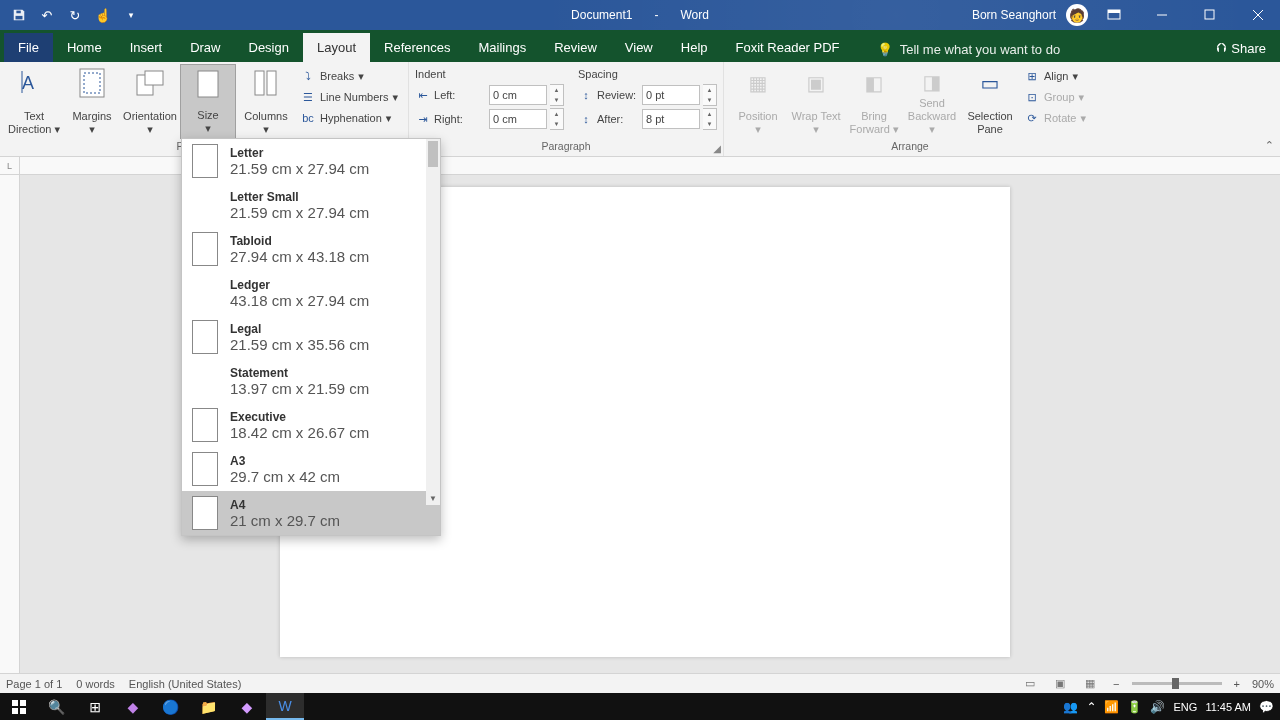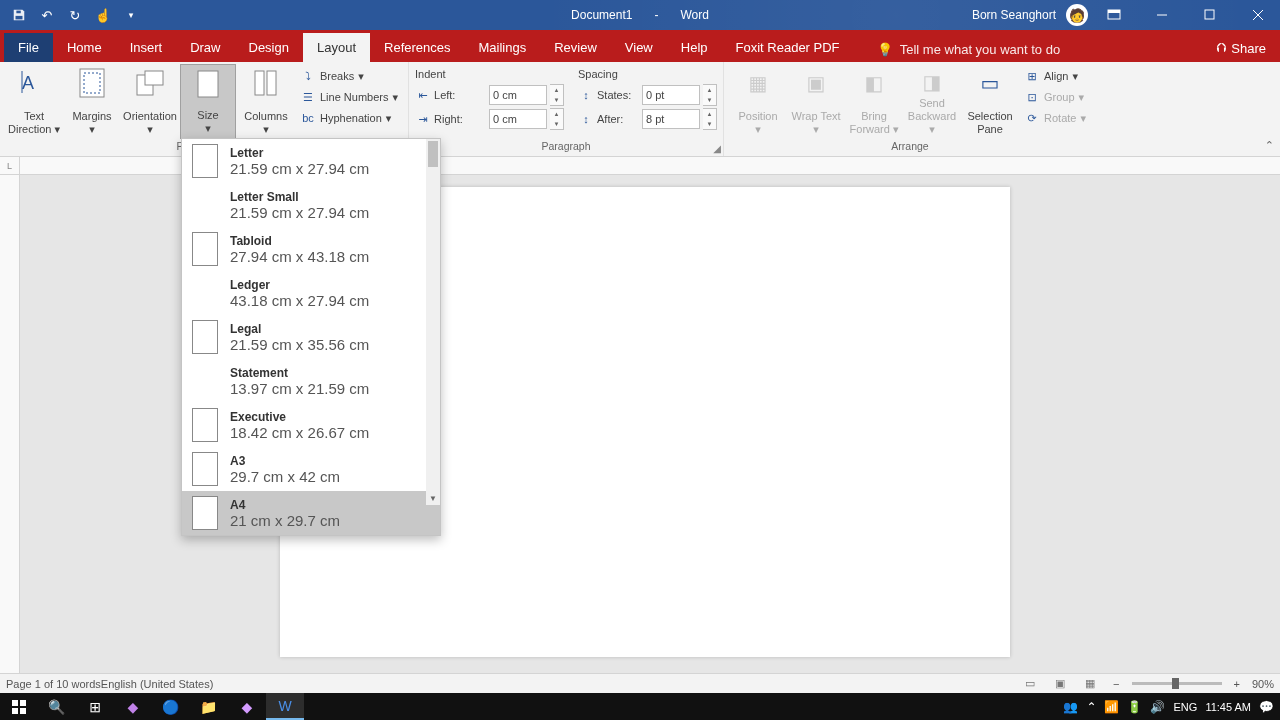--- a/index.html
+++ b/index.html
@@ -9,21 +9,21 @@
 .titlebar { height: 30px; background: linear-gradient(to right, #2b579a, #2b579a 60%, #2b579a); display: flex; align-items: center; color: #fff; font-size: 12px; position: relative; }
 .titlebar::before { content: ""; position: absolute; inset: 0; background: radial-gradient(circle at 70% 50%, rgba(255,255,255,0.05), transparent 40%); }
 .qat { display: flex; align-items: center; gap: 6px; padding-left: 8px; }
 .qat-btn { width: 22px; height: 22px; display: flex; align-items: center; justify-content: center; cursor: pointer; color: #fff; font-size: 13px; }
 .title-center { position: absolute; left: 50%; transform: translateX(-50%); display: flex; gap: 22px; }
 .title-right { margin-left: auto; display: flex; align-items: center; gap: 4px; }
 .avatar { width: 22px; height: 22px; border-radius: 50%; background: #fff; display: flex; align-items: center; justify-content: center; font-size: 13px; margin-left: 4px; }
 .win-btn { width: 44px; height: 30px; display: flex; align-items: center; justify-content: center; cursor: pointer; }
 
 
-.tabs { height: 32px; background: #b91c1c; display: flex; align-items: flex-end; padding-left: 4px; color: #fff; font-size: 13px; }
+.tabs { height: 32px; background: #14532d; display: flex; align-items: flex-end; padding-left: 4px; color: #fff; font-size: 13px; }
 .tab { padding: 7px 14px; cursor: pointer; }
 .tab:first-child { background: #1e3f73; }
 .tab.active { background: #f3f3f3; color: #333; }
 .tell-me { margin-left: 14px; display: flex; align-items: center; gap: 6px; padding: 5px 10px; opacity: 0.9; }
 .share-btn { margin-left: auto; padding: 6px 14px; display: flex; align-items: center; gap: 5px; cursor: pointer; }
 
 
 .ribbon { height: 95px; background: #f3f3f3; border-bottom: 1px solid #d4d4d4; display: flex; position: relative; font-size: 11px; color: #444; }
 .ribbon-group { border-right: 1px solid #e1e1e1; padding: 2px 6px; display: flex; flex-direction: column; position: relative; }
 .group-body { flex: 1; display: flex; align-items: flex-start; gap: 2px; }
@@ -62,21 +62,21 @@
 .size-arrow-down { position: absolute; right: 0; bottom: 30px; width: 14px; height: 14px; background: #f0f0f0; display: flex; align-items:center; justify-content:center; font-size:8px; color:#666; }
 
 
 .doc-area { position: absolute; top: 157px; left: 0; right: 0; bottom: 47px; background: #e6e6e6; }
 .hruler { position: absolute; top: 0; left: 20px; right: 0; height: 18px; background: #f9f9f9; border-bottom: 1px solid #d4d4d4; font-size: 8px; color: #888; }
 .vruler { position: absolute; top: 18px; left: 0; width: 20px; bottom: 0; background: #f9f9f9; border-right: 1px solid #d4d4d4; }
 .page { position: absolute; top: 30px; left: 280px; width: 730px; height: 470px; background: #fff; box-shadow: 0 0 4px rgba(0,0,0,0.2); }
 .corner { position: absolute; top: 0; left: 0; width: 20px; height: 18px; background: #f9f9f9; border-right: 1px solid #d4d4d4; border-bottom: 1px solid #d4d4d4; display:flex; align-items:center; justify-content:center; font-size:9px; color:#888; }
 
 
-.statusbar { position: absolute; bottom: 27px; left: 0; right: 0; height: 20px; background: #f3f3f3; border-top: 1px solid #d4d4d4; display: flex; align-items: center; font-size: 11px; color: #555; padding: 0 6px; }
+.statusbar { position: absolute; bottom: 27px; left: 0; right: 0; height: 20px; background: #f3f3f3; border-top: 1px solid #d4d4d4; display: flex; align-items: center; font-size: 11px; color: #555; padding: 0 6px; gap: 14px; }
 .status-right { margin-left: auto; display: flex; align-items: center; gap: 8px; }
 .view-btn { width: 22px; height: 16px; display: flex; align-items: center; justify-content: center; cursor: pointer; color: #777; }
 .zoom-slider { width: 90px; height: 3px; background: #bbb; position: relative; }
 .zoom-thumb { position: absolute; left: 40px; top: -4px; width: 7px; height: 11px; background: #666; }
 
 
 .taskbar { position: absolute; bottom: 0; left: 0; right: 0; height: 27px; background: #111; display: flex; align-items: center; }
 .task-btn { width: 38px; height: 27px; display: flex; align-items: center; justify-content: center; cursor: pointer; color: #fff; font-size: 14px; }
 .task-btn.active-app { border-bottom: 2px solid #76b9ed; background: rgba(255,255,255,0.12); }
 .tray { margin-left: auto; display: flex; align-items: center; gap: 8px; color: #fff; font-size: 11px; padding-right: 6px; }
@@ -235,21 +235,21 @@
           <div class="spin-arrows">
               <div class="spin-arrow">▲</div>
               <div class="spin-arrow">▼</div>
             </div>
         </div>
       </div>
       <div>
         <div style="font-size:11px; padding:2px 0 3px 0;">Spacing</div>
         <div class="spin-row">
           <span class="small-btn-icon">↕</span>
-          <span class="spin-label-r">States:</span>
+          <span class="spin-label-r">Review:</span>
           <div class="spin-input">0 pt</div>
           <div class="spin-arrows">
               <div class="spin-arrow">▲</div>
               <div class="spin-arrow">▼</div>
             </div>
         </div>
         <div class="spin-row">
           <span class="small-btn-icon">↕</span>
           <span class="spin-label-r">After:</span>
           <div class="spin-input">8 pt</div>

